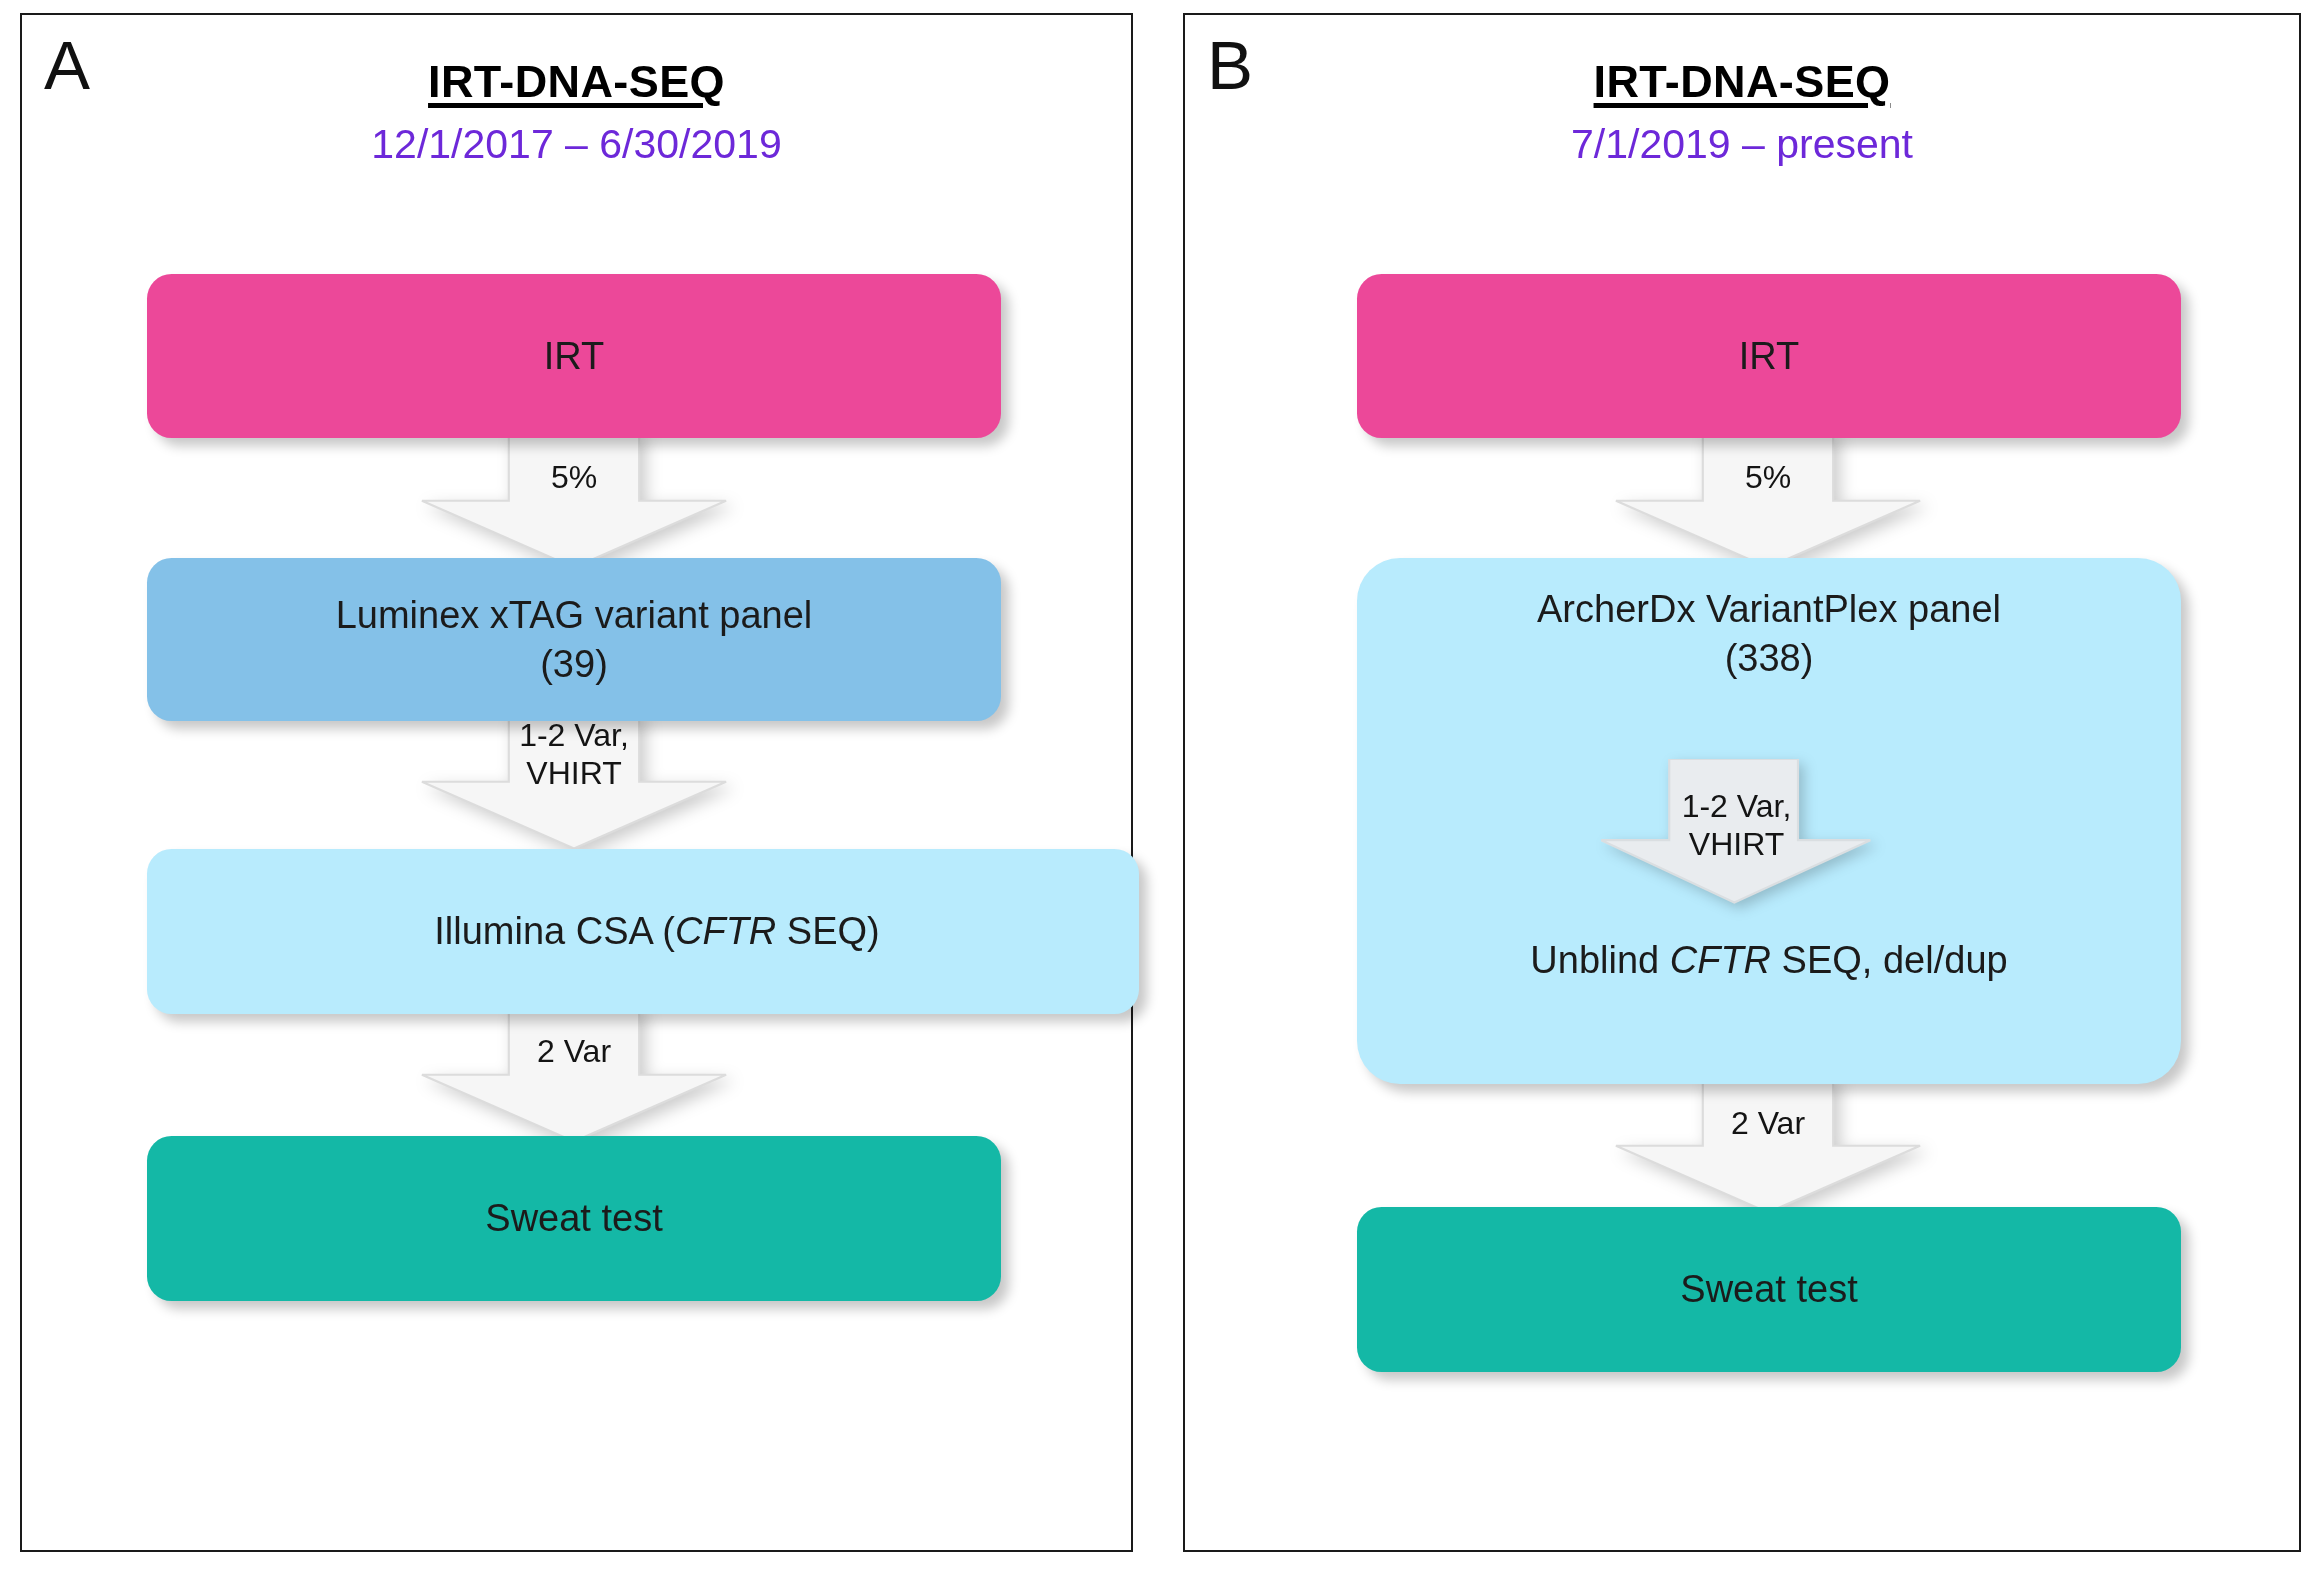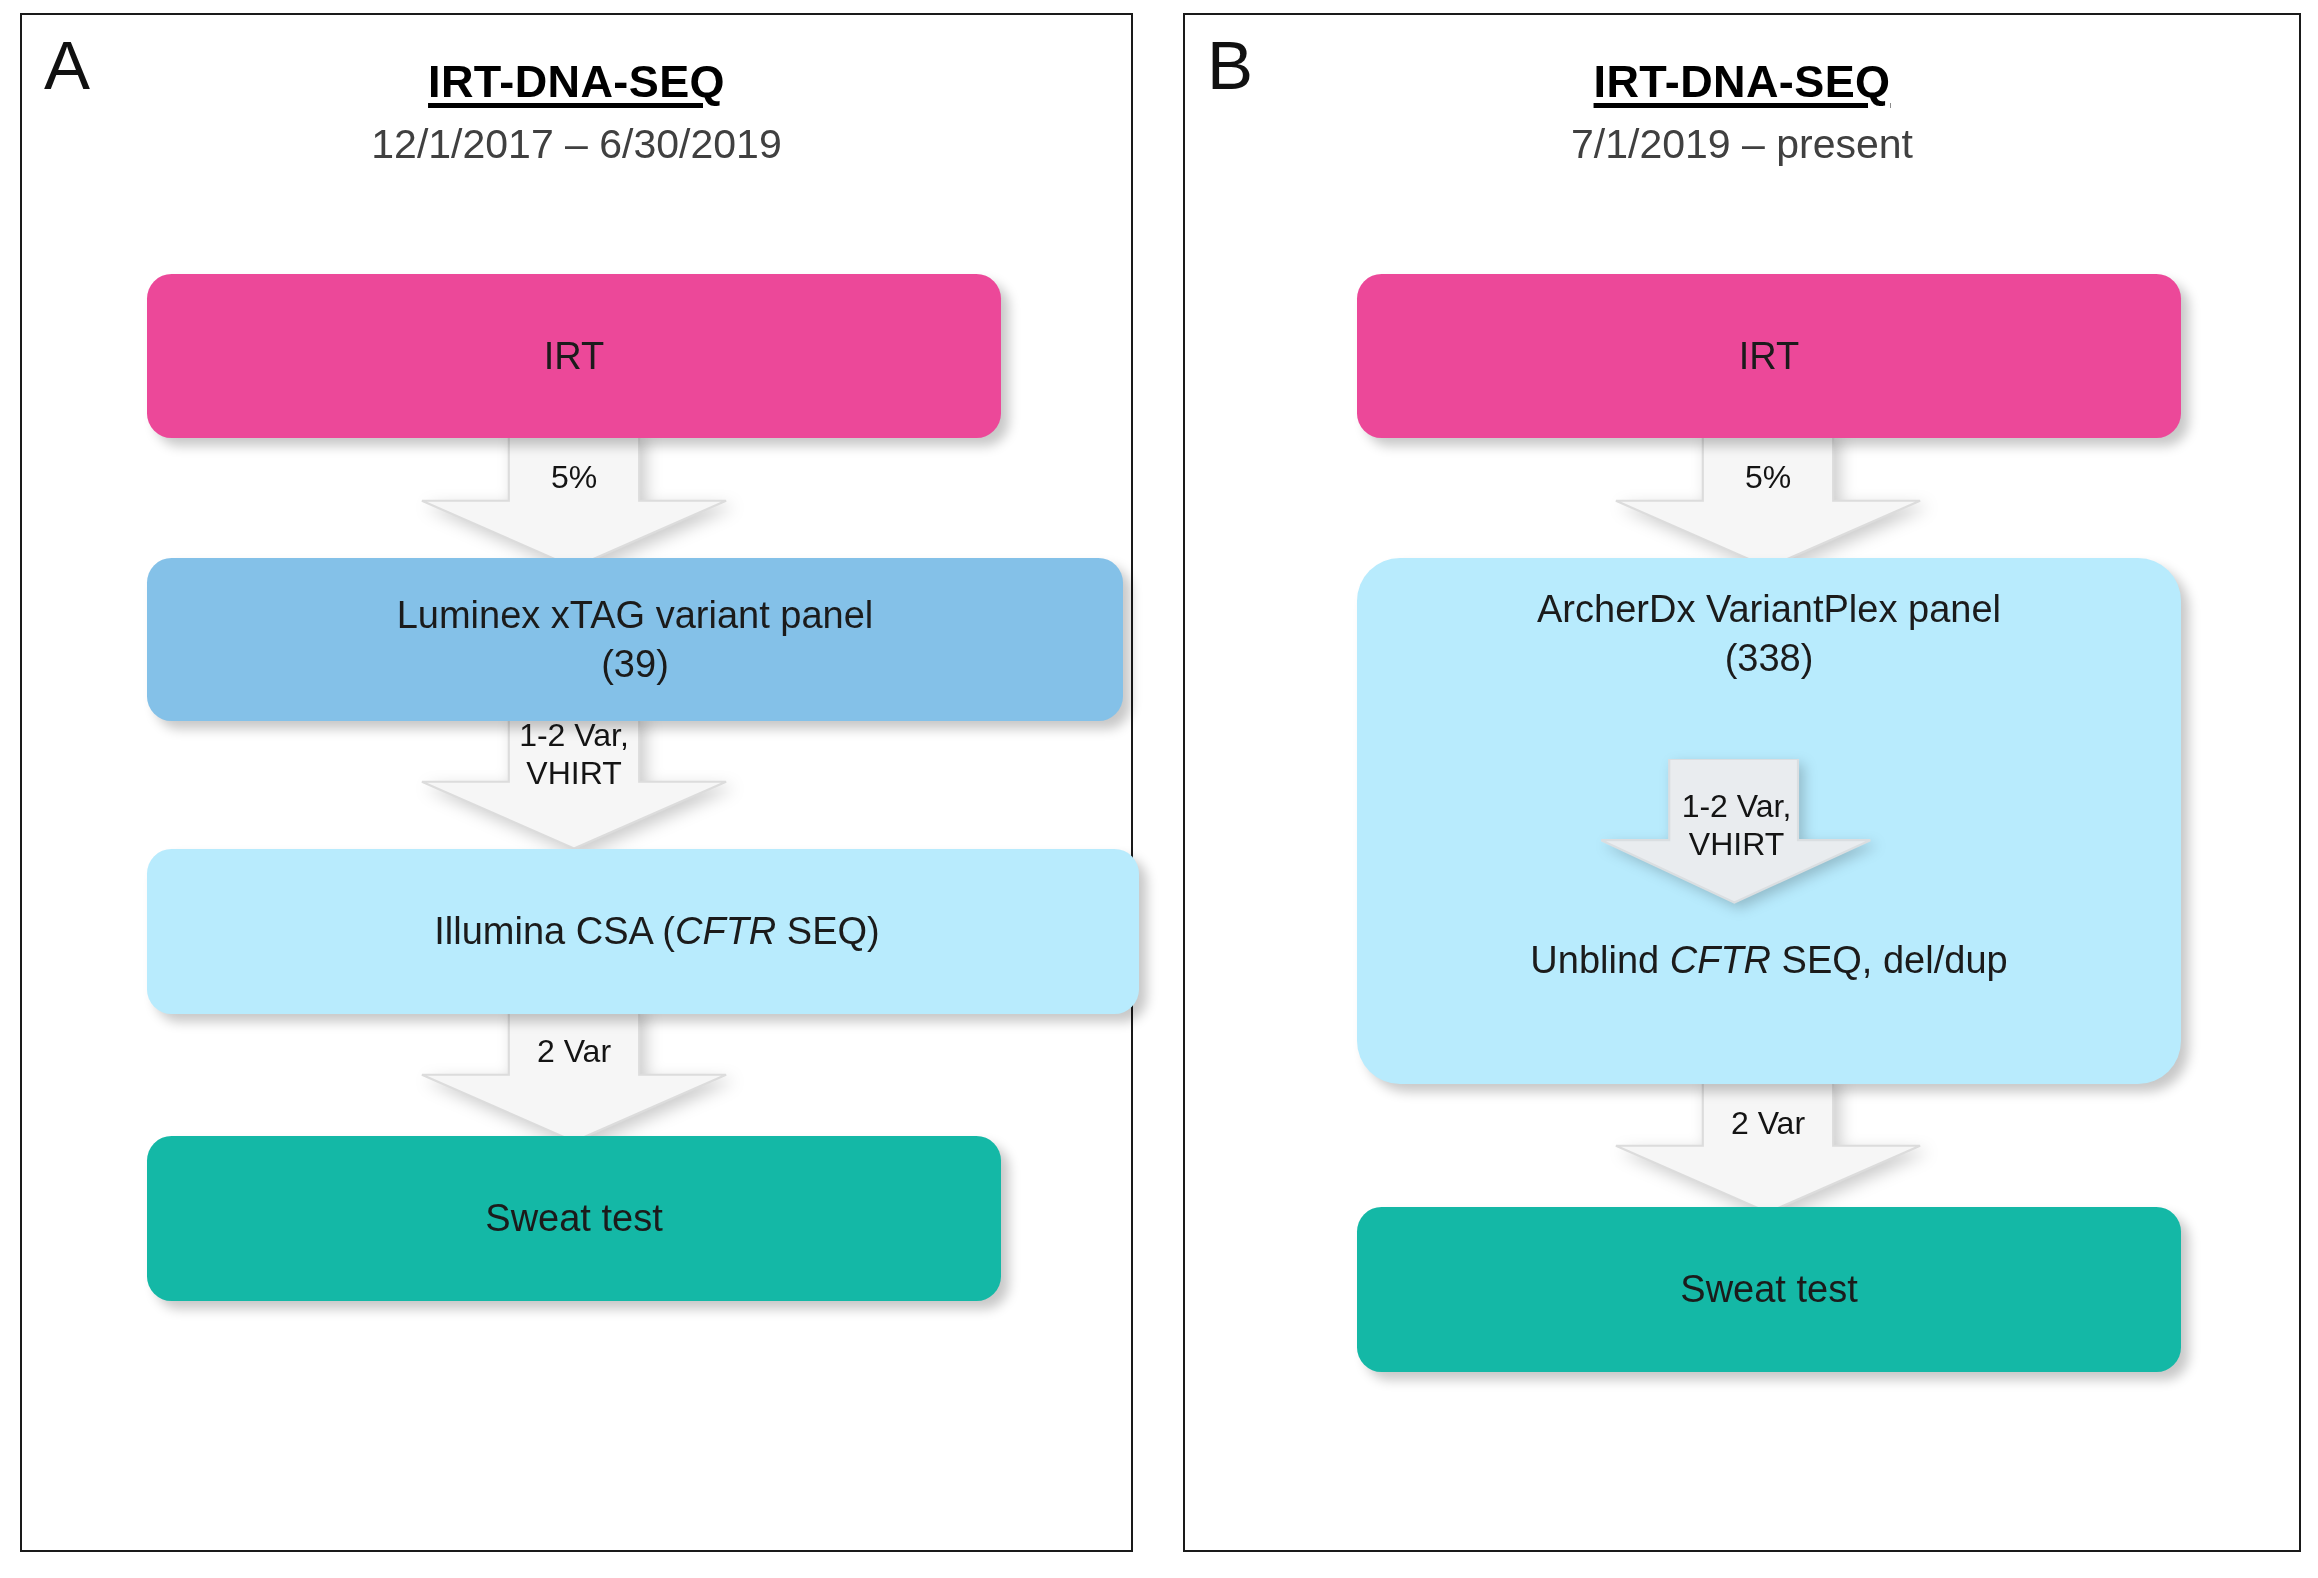--- a/index.html
+++ b/index.html
@@ -62,21 +62,21 @@
     text-underline-offset: 5.8px;
     text-decoration-thickness: 5px;
     letter-spacing: 0.4px;
     line-height: 1.15;
   }
   .title-sub {
     display: block;
     margin-top: 13px;
     font-size: 41px;
     font-weight: 400;
-    color: #404040;
+    color: #6d28d9;
     line-height: 1.15;
   }
 
   
   .flow-box {
     position: absolute;
     box-sizing: border-box;
     display: flex;
     flex-direction: column;
     align-items: center;
@@ -145,21 +145,21 @@
 
     <div class="arrow" style="left:342px; top:416px; width:420px; height:138px;">
       <svg viewBox="0 0 580 190" preserveAspectRatio="none">
         <path d="M 200 0 L 380 0 L 380 96 L 500 96 L 290 188 L 80 96 L 200 96 Z" fill="#f6f6f6" stroke="#dcdcdc" stroke-width="3"></path>
       </svg>
     </div>
     <div class="arrow-label" style="left:342px; top:443px; width:420px;">
       <span class="l">5%</span>
     </div>
 
-    <div class="flow-box box-blue" style="left:125px; top:543px; width:976px; height:163px;">
+    <div class="flow-box box-blue" style="left:125px; top:543px; width:854px; height:163px;">
       <span class="line">Luminex xTAG variant panel</span>
       <span class="line">(39)</span>
     </div>
 
     <div class="arrow" style="left:342px; top:697px; width:420px; height:138px;">
       <svg viewBox="0 0 580 190" preserveAspectRatio="none">
         <path d="M 200 0 L 380 0 L 380 96 L 500 96 L 290 188 L 80 96 L 200 96 Z" fill="#f6f6f6" stroke="#dcdcdc" stroke-width="3"></path>
       </svg>
     </div>
     <div class="arrow-label" style="left:342px; top:701px; width:420px;">

